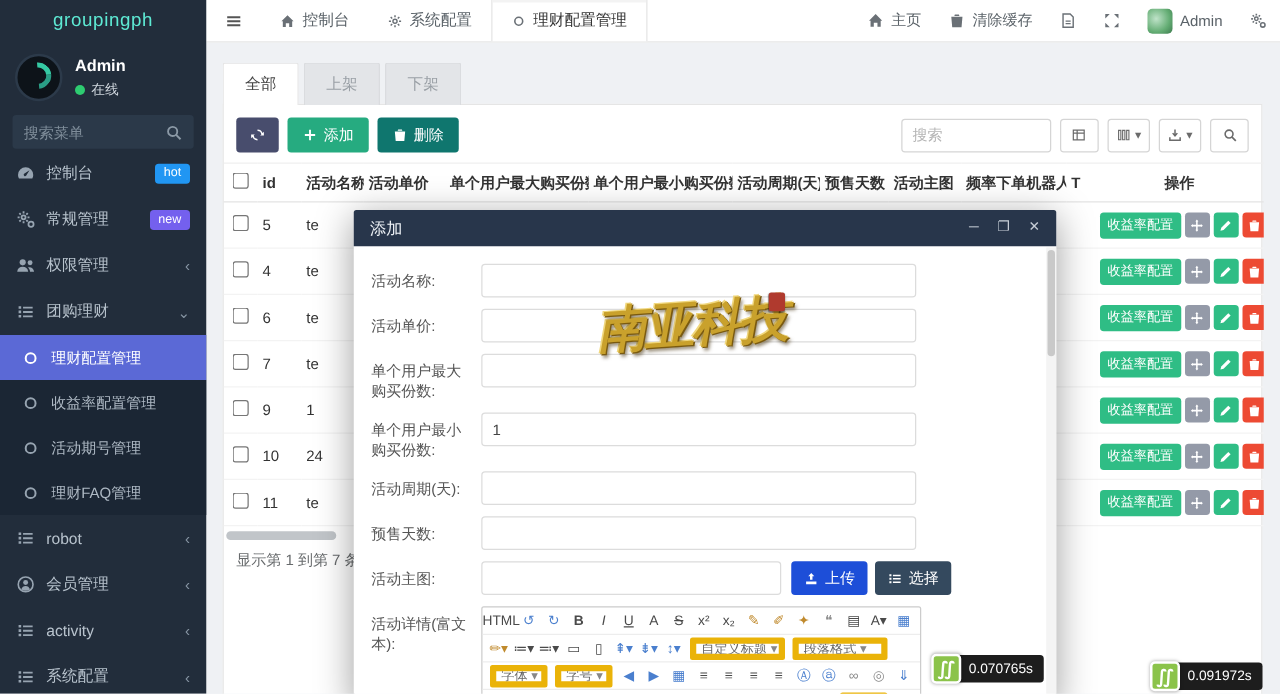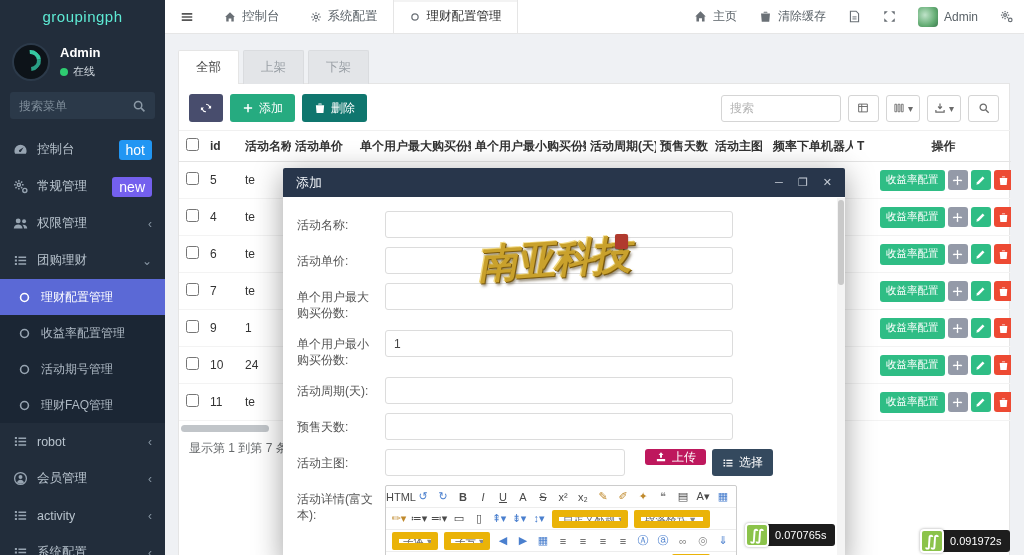--- a/index.html
+++ b/index.html
@@ -9,31 +9,31 @@
 .svgi{width:14px;height:14px;flex:none}
 
 .sidebar{position:absolute;left:0;top:0;width:165px;height:555px;background:#222d3b;color:#b8c3cd;z-index:5}
 .logo{height:34px;line-height:34px;text-align:center;color:#5eead4;font-size:15px;letter-spacing:.5px}
 .userpanel{padding:9px 12px 6px;display:flex;gap:10px;align-items:center}
 .avatar{width:38px;height:38px;border-radius:50%;background:#0d1319;border:2px solid #2c3a4a;position:relative;overflow:hidden;flex:none}
 .avatar i{position:absolute;left:6px;top:5px;width:21px;height:21px;border-radius:50%;border:4px solid transparent;border-top-color:#35c9a3;border-right-color:#2a9d85;transform:rotate(40deg)}
 .uname{color:#fff;font-weight:bold;font-size:13px;margin-bottom:4px}
 .ustatus{font-size:11px;color:#cfd6dd;display:flex;align-items:center;gap:5px}
 .dot{width:8px;height:8px;border-radius:50%;background:#2ecc71;display:inline-block}
-.side-search{margin:5px 10px 12px;background:#2b3949;border-radius:3px;height:27px;display:flex;align-items:center;padding:0 9px;gap:6px}
+.side-search{margin:5px 10px 1px;background:#2b3949;border-radius:3px;height:27px;display:flex;align-items:center;padding:0 9px;gap:6px}
 .side-search input{flex:1;background:transparent;border:none;outline:none;color:#aeb9c4;font-size:12px;font-family:inherit;min-width:0}
 .side-search input::placeholder{color:#7f8d9a}
 .side-search .svgi{color:#8b99a6}
 .menu-item{height:37px;display:flex;align-items:center;padding:0 13px;gap:9px;font-size:12.5px;cursor:pointer;white-space:nowrap}
 .menu-item .svgi{color:#97a4b1;width:15px;height:15px}
 .menu-item.sub{background:#1b2634;height:36px;padding-left:17px;font-size:12px;color:#aeb9c4}
 .menu-item.active{background:#5b69d6;color:#fff}
 .menu-item.active .svgi{color:#fff}
 .mlabel{overflow:hidden;text-overflow:ellipsis}
-.sbadge{margin-left:auto;font-size:14px;line-height:1;padding:3px 7px;border-radius:3px;color:#fff}
+.sbadge{margin-left:auto;font-size:10px;line-height:1;padding:3px 7px;border-radius:3px;color:#fff}
 .chev{margin-left:auto;font-size:12px;color:#8795a3}
 
 .main{position:absolute;left:165px;right:0;top:0;bottom:0}
 .topbar{height:34px;background:#fff;display:flex;align-items:stretch;border-bottom:1px solid #e6e6e6;position:relative;z-index:4}
 .burger{display:flex;align-items:center;padding:0 15px;color:#555;cursor:pointer}
 .ttab{display:flex;align-items:center;gap:6px;padding:0 15px;color:#5a6268;font-size:12.5px;cursor:pointer}
 .ttab .svgi{width:12px;height:12px;color:#6a7076}
 .ttab.active{background:#fff;border-left:1px solid #e5e5e5;border-right:1px solid #e5e5e5;color:#333;box-shadow:inset 0 2px 0 #f3f3f3}
 .top-right{margin-left:auto;display:flex;align-items:stretch}
 .tr-item{display:flex;align-items:center;gap:6px;padding:0 11px;color:#5a6268;font-size:12px;cursor:pointer}
@@ -74,26 +74,26 @@
 .mtitle{color:#eef2f6;font-size:13px}
 .mbtns{margin-left:auto;display:flex;gap:15px;color:#c6cdd6;font-size:11px}
 .mbtns span{cursor:pointer;line-height:1}
 .mbody{position:absolute;top:29px;left:0;right:9px;bottom:0;overflow:hidden;padding:14px 0 0 14px}
 .mscroll{position:absolute;right:0;top:30px;width:8px;bottom:1px;background:#f4f4f4;z-index:3}
 .mthumb{width:6px;height:85px;background:#c9c9c9;border-radius:3px;margin:2px auto 0}
 .frow{display:flex;margin-bottom:9px}
 .flabel{width:88px;text-align:left;padding-right:10px;color:#555;font-size:12px;line-height:16px;padding-top:6px;flex:none}
 .finput{width:348px;height:27px;border:1px solid #dcdcdc;border-radius:3px;padding:0 8px;font-size:12px;color:#444;font-family:inherit;outline:none}
 .finput.short{width:240px}
-.btn-upload{background:#be185d;height:16px;padding:0 10px;margin-left:20px}
+.btn-upload{background:#1d4ed8;height:27px;padding:0 10px;margin-left:8px}
 .btn-choose{background:#34495e;height:27px;padding:0 10px;margin-left:6px}
 .editor{width:352px;border:1px solid #ccc;border-radius:2px;background:#fff;overflow:hidden}
 .toolrow{display:flex;align-items:center;padding:1px 3px;border-bottom:1px solid #ededed;height:22px;overflow:hidden}
 .tbtn{min-width:18px;height:18px;display:inline-flex;align-items:center;justify-content:center;font-size:11px;color:#4a4a4a;border-radius:2px;margin:0 1px;white-space:nowrap;cursor:pointer}
-.tdd{height:18px;border:7px solid #eab308;border-radius:2px;display:inline-flex;align-items:center;justify-content:flex-start;font-size:10.5px;color:#666;padding:0 4px;margin:0 3px;background:#fff;cursor:pointer;white-space:nowrap;overflow:hidden}
+.tdd{height:18px;border:5px solid #eab308;border-radius:2px;display:inline-flex;align-items:center;justify-content:flex-start;font-size:10.5px;color:#666;padding:0 4px;margin:0 3px;background:#fff;cursor:pointer;white-space:nowrap;overflow:hidden}
 .tdd .car{color:#888;margin-left:3px}
 .watermark{position:absolute;left:194px;top:64px;z-index:4;pointer-events:none;transform:rotate(-4deg);font-family:"DejaVu Serif","Liberation Serif",serif;font-weight:bold;font-style:italic;font-size:40px;color:#c9a12c;letter-spacing:-2px;text-shadow:1px 1px 0 #7a5a10,2px 3px 3px rgba(60,40,0,.55),-1px -1px 0 #f1d87e}
 .seal{position:absolute;right:-12px;top:-4px;width:13px;height:15px;background:#b03a2e;border-radius:2px;box-shadow:0 1px 1px rgba(0,0,0,.4)}
 
 .tp-badge{position:absolute;display:flex;align-items:center;z-index:30}
 .tp-icon{width:24px;height:24px;background:#8bc34a;border-radius:4px;display:flex;align-items:center;justify-content:center;color:#fff;font-weight:bold;font-style:italic;font-size:15px;border:2px solid #fff;box-shadow:0 0 3px rgba(0,0,0,.35);z-index:2}
 .tp-label{height:22px;background:#1d1d1d;color:#fff;font-size:11px;display:flex;align-items:center;padding:0 9px 0 12px;border-radius:3px;margin-left:-6px}
 </style>
 </head>
 <body>

